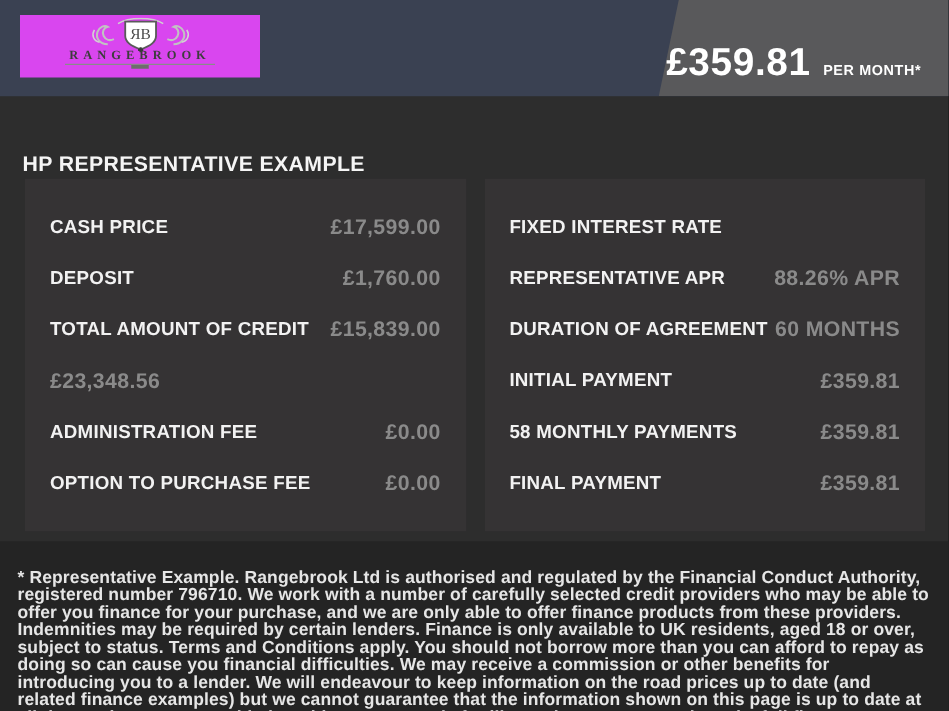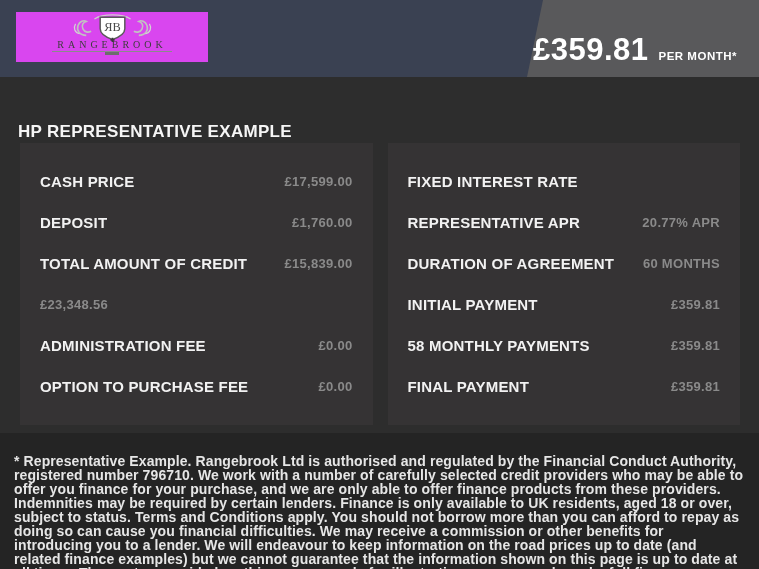--- a/index.html
+++ b/index.html
@@ -25,21 +25,21 @@
     background:#d946ef;
     display:flex; flex-direction:column; align-items:center; justify-content:flex-start;
     padding-top:2px;
   }
   .crest { height:28px; display:block; }
   .brand-row {
     display:flex; align-items:center; gap:5px; margin-top:-3px;
   }
   .brand-text {
     font-family:"Liberation Serif", serif;
-    font-size:10px; letter-spacing:4px; color:#3d3d3d; font-weight:400;
+    font-size:10px; letter-spacing:4px; color:#3d3d3d; font-weight:700;
     white-space:nowrap;
   }
   .brand-underline {
     width:120px; height:1px; background:#8a8a8a; margin-top:1px;
     position:relative;
   }
   .brand-underline::after{
     content:""; position:absolute; left:50%; top:1px; transform:translateX(-50%);
     width:14px; height:3px; background:#6d6d6d;
   }
@@ -81,21 +81,21 @@
     flex:1 1 0;
     display:flex; align-items:center; justify-content:space-between;
     padding:0 20px;
   }
   .row-label {
     color:var(--label-color, #f2f2f2);
     font-size:15px; font-weight:700; letter-spacing:0.2px; white-space:nowrap;
   }
   .row-value {
     color:var(--value-color, #8a8a8a);
-    font-size:13px; font-weight:700; letter-spacing:0.3px; white-space:nowrap;
+    font-size:17px; font-weight:700; letter-spacing:0.3px; white-space:nowrap;
   }
 
   
   .footer {
     position:absolute; left:0; right:0; top:433px; bottom:0;
     background:var(--footer-bg, #242424);
     padding:21px 14px 0 14px;
   }
   .disclaimer {
     color:#e6e6e6; font-size:14px; font-weight:700; line-height:14px;
@@ -170,21 +170,21 @@
         <span class="row-value">£0.00</span>
       </div>
     </div>
 
     <div class="panel">
       <div class="finance-row">
         <span class="row-label">FIXED INTEREST RATE</span>
       </div>
       <div class="finance-row">
         <span class="row-label">REPRESENTATIVE APR</span>
-        <span class="row-value">20.77% APR</span>
+        <span class="row-value">88.26% APR</span>
       </div>
       <div class="finance-row">
         <span class="row-label">DURATION OF AGREEMENT</span>
         <span class="row-value">60 MONTHS</span>
       </div>
       <div class="finance-row">
         <span class="row-label">INITIAL PAYMENT</span>
         <span class="row-value">£359.81</span>
       </div>
       <div class="finance-row">

